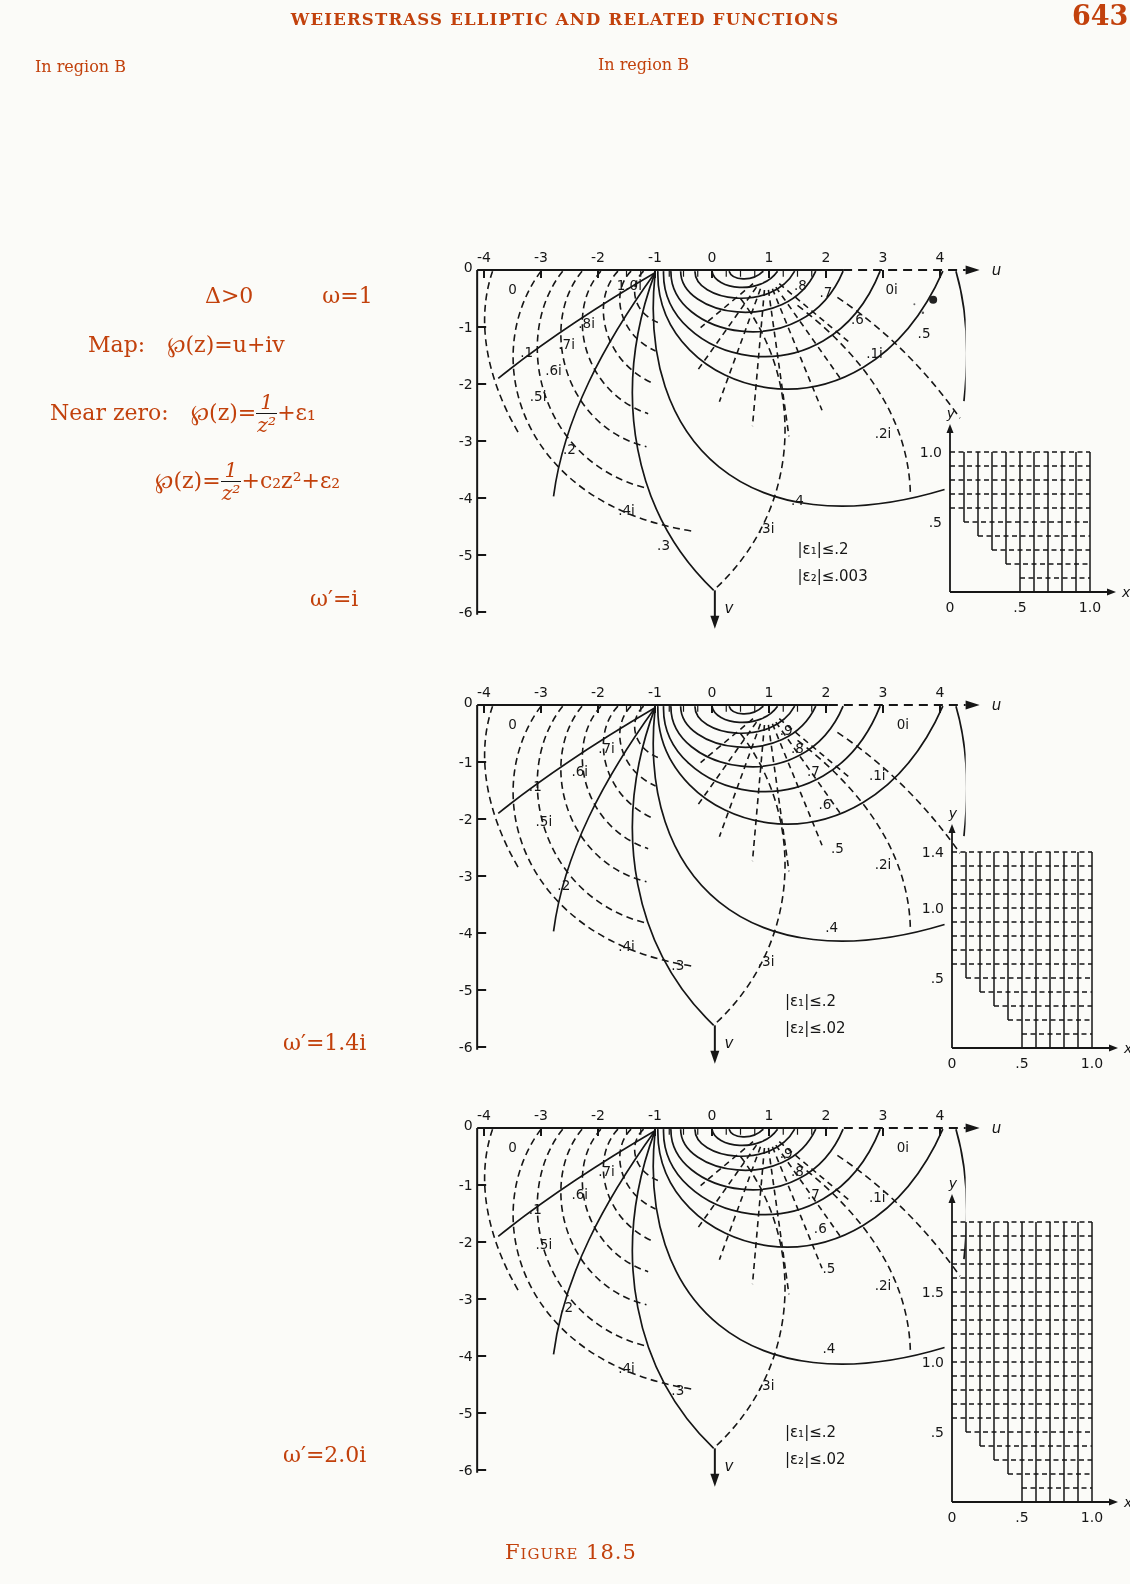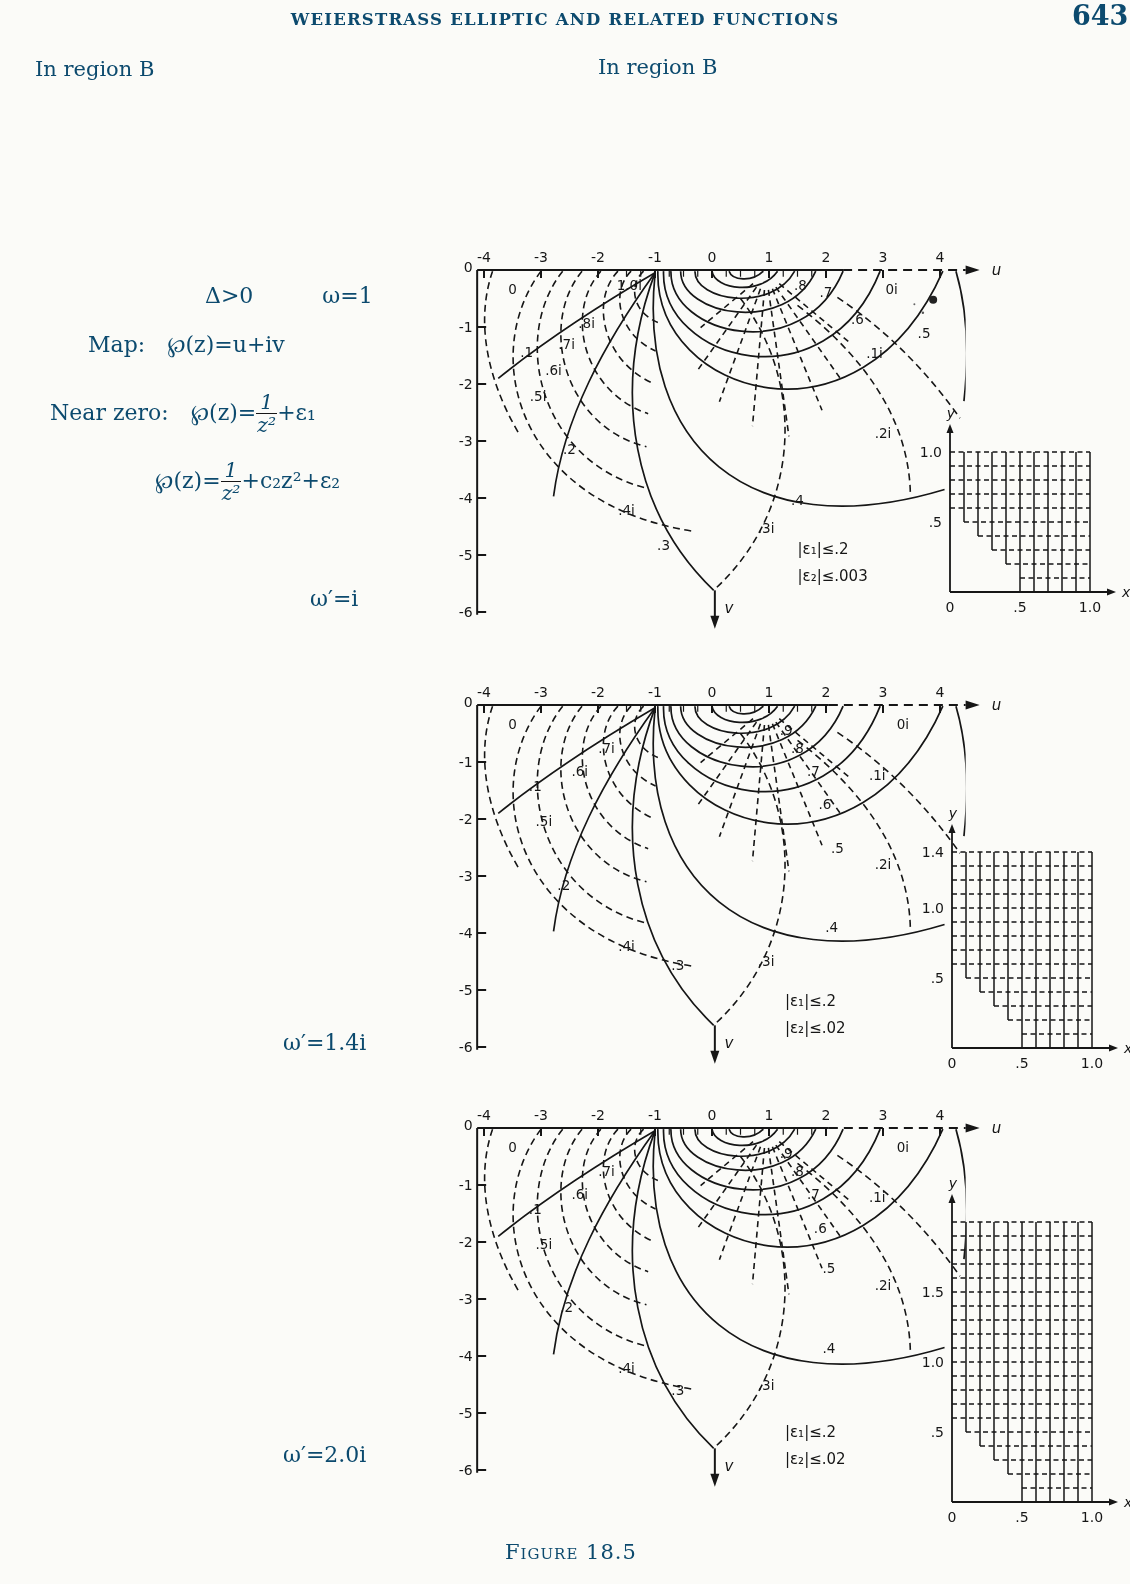--- a/index.html
+++ b/index.html
@@ -1,21 +1,21 @@
 <!DOCTYPE html>
 <html><head>
 <meta charset="utf-8">
 <style>
   html,body{margin:0;padding:0;background:#e8e8e4;}
-  #page{position:relative;width:1130px;height:1584px;background:#fbfbf8;color:#0c4a6e;
+  #page{position:relative;width:1130px;height:1584px;background:#fbfbf8;color:#c2410c;
         font-family:"DejaVu Serif",serif;overflow:hidden;}
   .abs{position:absolute;}
   .head{font-weight:700;font-size:16.5px;letter-spacing:1.2px;}
   .pageno{font-size:27px;font-weight:600;}
-  .h1{font-size:21px;}
+  .h1{font-size:16px;}
   .body{font-size:20px;line-height:31px;text-align:justify;}
   .note{font-size:20.5px;}
   .eq{font-size:22px;white-space:nowrap;}
   .it{}
   .rm{font-style:normal;}
   .frac{display:inline-block;text-align:center;vertical-align:-0.55em;font-style:italic;line-height:1;}
   .frac .num{display:block;border-bottom:1.6px solid #161616;padding:0 4px 1px;font-size:0.92em;}
   .frac .den{display:block;padding-top:1px;font-size:0.92em;}
   .caption{font-size:21px;font-variant:small-caps;letter-spacing:1px;}
   svg text{font-family:"DejaVu Sans",sans-serif;fill:#161616;}

